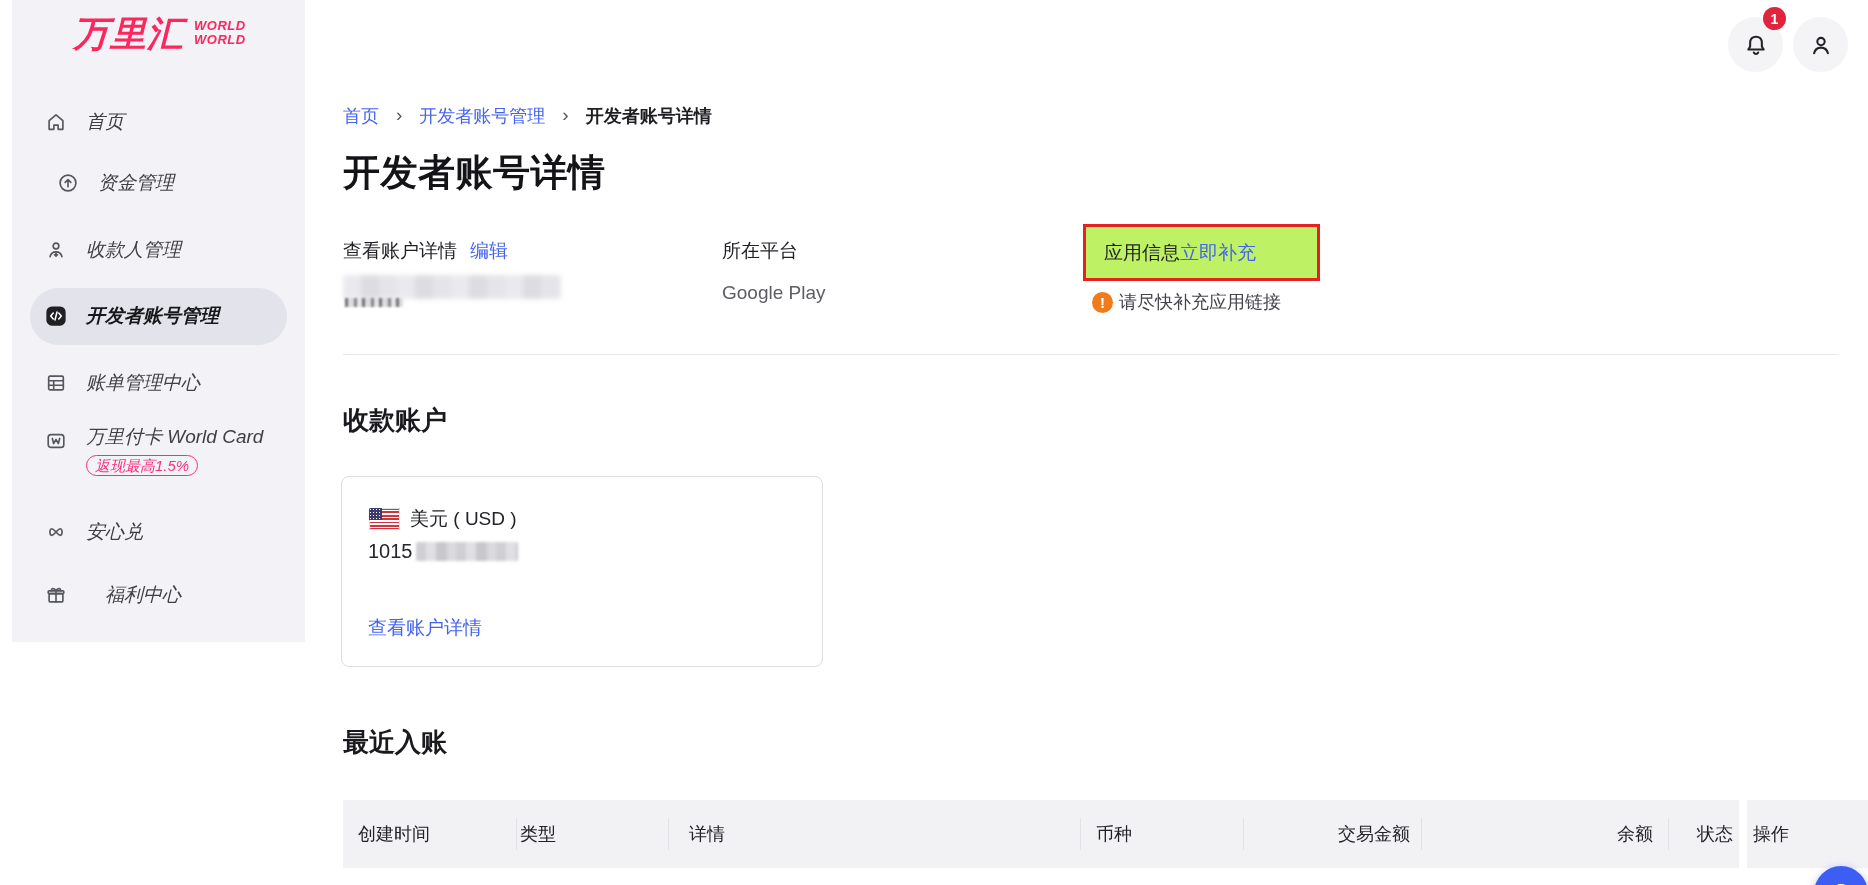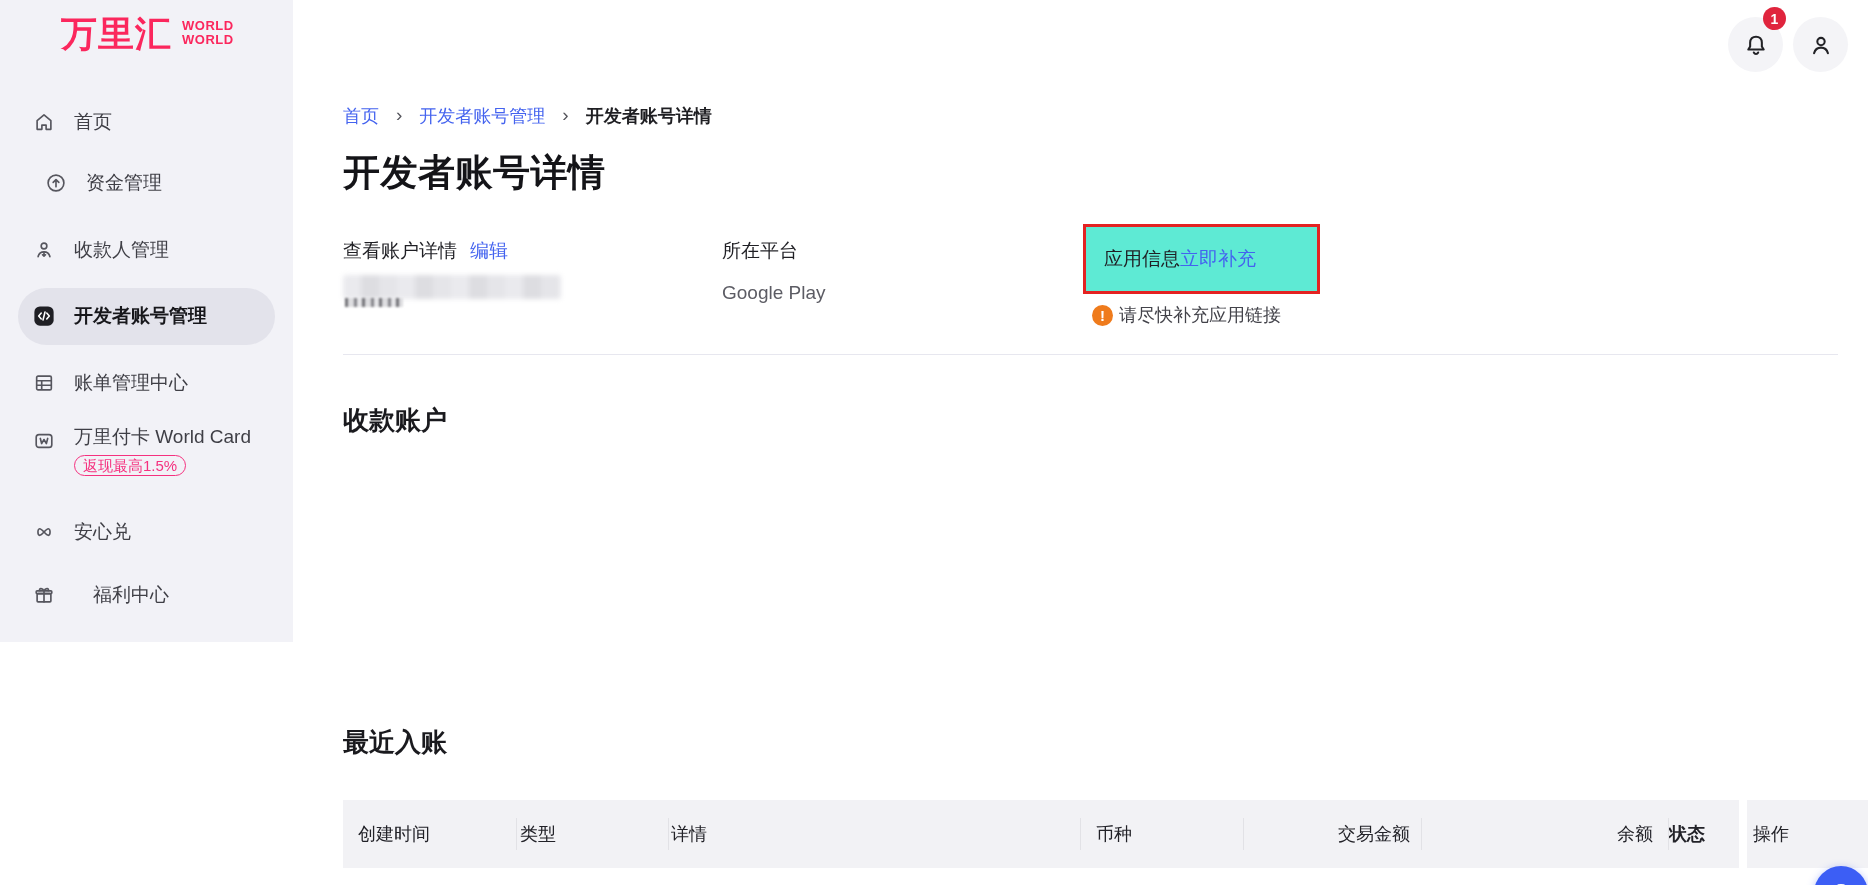--- a/index.html
+++ b/index.html
@@ -4,22 +4,22 @@
 <style>
   html,body{margin:0;padding:0;}
   body{
     width:1868px;height:885px;overflow:hidden;background:#fff;
     font-family:"Liberation Sans","DejaVu Sans",sans-serif;
     color:#26262b;position:relative;
     -webkit-font-smoothing:antialiased;
   }
   
   .sidebar{
-    position:absolute;left:0;top:0;width:293px;height:642px;
-    background:#f2f2f7;z-index:2;
+    position:absolute;left:12px;top:0;width:293px;height:642px;
+    background:#f2f2f7;z-index:2;font-style:italic;
   }
   .logo{position:absolute;left:61px;top:16px;display:flex;align-items:flex-start;cursor:pointer;}
   .logo-cn{font-size:36px;font-weight:600;color:#fb275d;letter-spacing:1px;line-height:36px;}
   .logo-en{margin-left:10px;margin-top:3px;display:flex;flex-direction:column;}
   .logo-en span{font-size:13px;font-weight:800;color:#fb275d;line-height:14px;letter-spacing:.5px;}
   .nav-item{
     position:absolute;left:0;width:293px;height:56px;
     display:flex;align-items:center;padding-left:33px;box-sizing:border-box;
     color:#3f3f46;font-size:19px;cursor:pointer;
   }
@@ -68,22 +68,22 @@
     background:repeating-linear-gradient(90deg,#eaeaee 0 18px,#dddde1 18px 36px,#e5e5e9 36px 54px);
     filter:blur(2.5px);
   }
   .smudge-dark{
     position:absolute;left:2px;top:25px;width:58px;height:9px;
     background:repeating-linear-gradient(90deg,#5a5a60 0 3px,#d8d8db 3px 9px,#707076 9px 12px,#e2e2e5 12px 17px);
     filter:blur(1.2px);opacity:.85;
   }
   .col3{position:absolute;left:790px;top:224px;}
   .redbox{
-    width:237px;height:70px;box-sizing:border-box;border:3px solid #e42222;
-    display:flex;align-items:center;padding-left:18px;background:#5eead4;
+    width:237px;height:57px;box-sizing:border-box;border:3px solid #e42222;
+    display:flex;align-items:center;padding-left:18px;background:#bef264;
   }
   .applink{color:#4463ef;cursor:pointer;}
   .warning-row{display:flex;align-items:center;margin-top:9px;margin-left:9px;}
   .warning-icon{
     width:21px;height:21px;border-radius:50%;background:#ef7b1c;color:#fff;
     font-size:15px;font-weight:700;display:flex;align-items:center;justify-content:center;
     margin-right:6px;flex:0 0 21px;
   }
   .warning-text{font-size:18px;color:#43434a;}
   .hr{position:absolute;left:50px;right:30px;top:354px;height:1px;background:#e7e7ef;}
@@ -115,25 +115,25 @@
   .acct-link{position:absolute;left:26px;top:138px;font-size:19px;color:#4463ef;cursor:pointer;}
   
   .thead{
     position:absolute;left:50px;top:800px;width:1525px;height:68px;
     display:flex;background:#4d7c0f;font-size:18px;color:#222228;
   }
   .th{display:flex;align-items:center;box-sizing:border-box;position:relative;background:#f2f2f5;}
   .th.sep:before{content:"";position:absolute;left:0;top:18px;width:1px;height:32px;background:#e2e2e6;}
   .th-c1{width:173px;padding-left:15px;}
   .th-c2{width:152px;padding-left:4px;}
-  .th-c3{width:412px;padding-left:3px;}
+  .th-c3{width:412px;padding-left:21px;}
   .th-c4{width:163px;padding-left:16px;}
   .th-c5{width:178px;justify-content:flex-end;padding-right:11px;}
   .th-c6{width:247px;justify-content:flex-end;padding-right:15px;}
-  .th-c7{width:71px;padding-left:1px;font-weight:bold;}
+  .th-c7{width:71px;padding-left:29px;}
   .th-gap{width:8px;background:#fff;}
   .th-c8{width:121px;padding-left:6px;}
   
   .help-btn{
     position:absolute;left:1521px;top:866px;width:54px;height:54px;border-radius:50%;
     background:#3c5ef5;color:#fff;font-size:26px;font-weight:700;
     display:flex;align-items:center;justify-content:center;cursor:pointer;
     box-shadow:0 2px 8px rgba(60,94,245,.4);
   }
 </style>
@@ -281,20 +281,31 @@
     <div class="warning-row">
       <span class="warning-icon">!</span>
       <span class="warning-text">请尽快补充应用链接</span>
     </div>
   </div>
 
   <div class="hr"></div>
 
   <div class="section-title st1">收款账户</div>
 
+  <div class="acct-card">
+    <div class="acct-head">
+      <span class="flag"></span>
+      <span class="acct-currency">美元 ( USD )</span>
+    </div>
+    <div class="acct-number">
+      <span>1015</span>
+      <span class="mosaic"></span>
+    </div>
+    <div class="acct-link">查看账户详情</div>
+  </div>
 
   <div class="section-title st2">最近入账</div>
 
   <div class="thead">
     <div class="th th-c1">创建时间</div>
     <div class="th th-c2 sep">类型</div>
     <div class="th th-c3 sep">详情</div>
     <div class="th th-c4 sep">币种</div>
     <div class="th th-c5 sep">交易金额</div>
     <div class="th th-c6 sep">余额</div>

